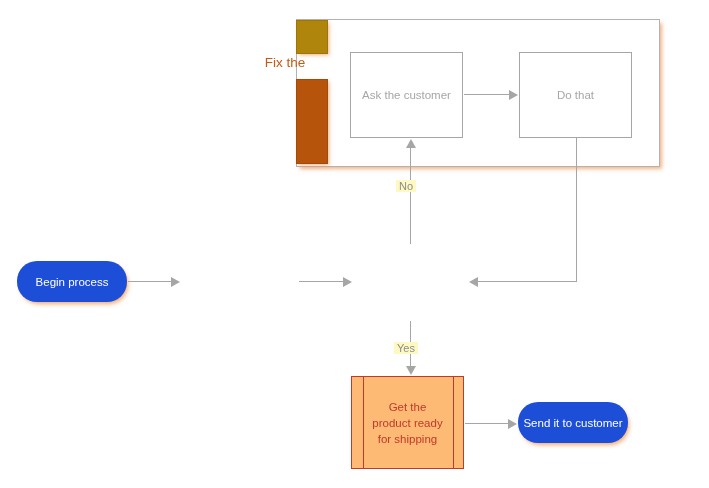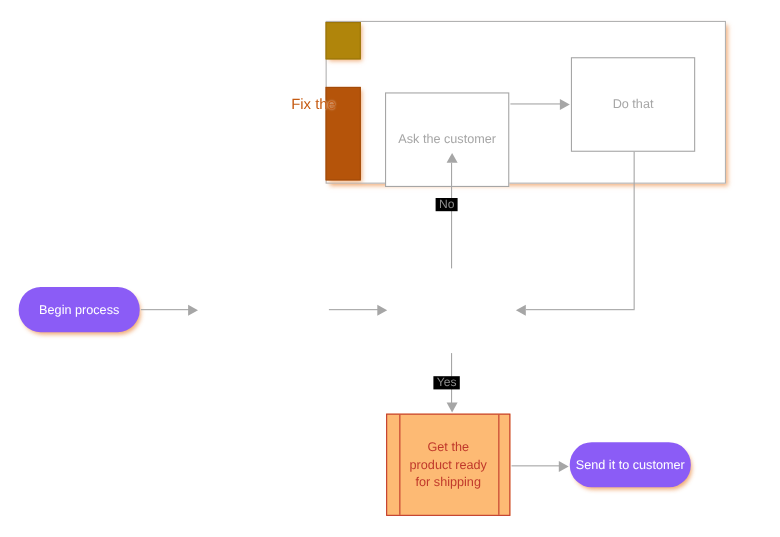--- a/index.html
+++ b/index.html
@@ -54,38 +54,37 @@
     position: absolute;
     left: 240px;
     top: 54px;
     width: 90px;
     text-align: center;
     color: #c55a11;
     font-size: 13.5px;
     line-height: 18px;
     font-weight: normal;
     text-shadow: 0 0 2px rgba(255,255,255,0.9);
-    margin-top: 32px;
   }
 
   
   .proc-box {
     position: absolute;
     background: #ffffff;
     border: 1px solid #a6a6a6;
     box-sizing: border-box;
     display: flex;
     align-items: center;
     justify-content: center;
     text-align: center;
     color: #a6a6a6;
     font-size: 11.5px;
     line-height: 16px;
   }
-  #box-ask   { left: 350px; top: 52px;  width: 113px; height: 86px; margin-top: 32px; }
+  #box-ask   { left: 350px; top: 52px;  width: 113px; height: 86px; }
   #box-dothat{ left: 519px; top: 52px;  width: 113px; height: 86px; }
   #box-exec  { left: 181px; top: 235px; width: 117px; height: 86px; }
 
   
   .predef-box {
     position: absolute;
     left: 351px;
     top: 376px;
     width: 113px;
     height: 93px;
@@ -114,21 +113,21 @@
     justify-content: center;
     text-align: center;
     color: #c0392b;
     font-size: 11.5px;
     line-height: 16px;
   }
 
   
   .pill {
     position: absolute;
-    background: #8b5cf6;
+    background: #1d4ed8;
     border-radius: 20px;
     box-sizing: border-box;
     display: flex;
     align-items: center;
     justify-content: center;
     color: #ffffff;
     font-size: 11.5px;
     box-shadow: 2px 3px 4px -1px rgba(237,155,92,0.85);
   }
   #pill-begin { left: 17px;  top: 261px; width: 110px; height: 41px; }
@@ -192,21 +191,21 @@
   .arrow-down {
     border-left: 5px solid transparent;
     border-right: 5px solid transparent;
     border-top: 9px solid #a6a6a6;
   }
 
   .edge-label {
     position: absolute;
     color: #8c8c8c;
     font-size: 11px;
-    background: #000000;
+    background: #fef9c3;
     padding: 0 3px;
     white-space: nowrap;
   }
 </style>
 </head>
 <body>
 
 <div id="canvas">
 
   <div class="group-frame"></div>

